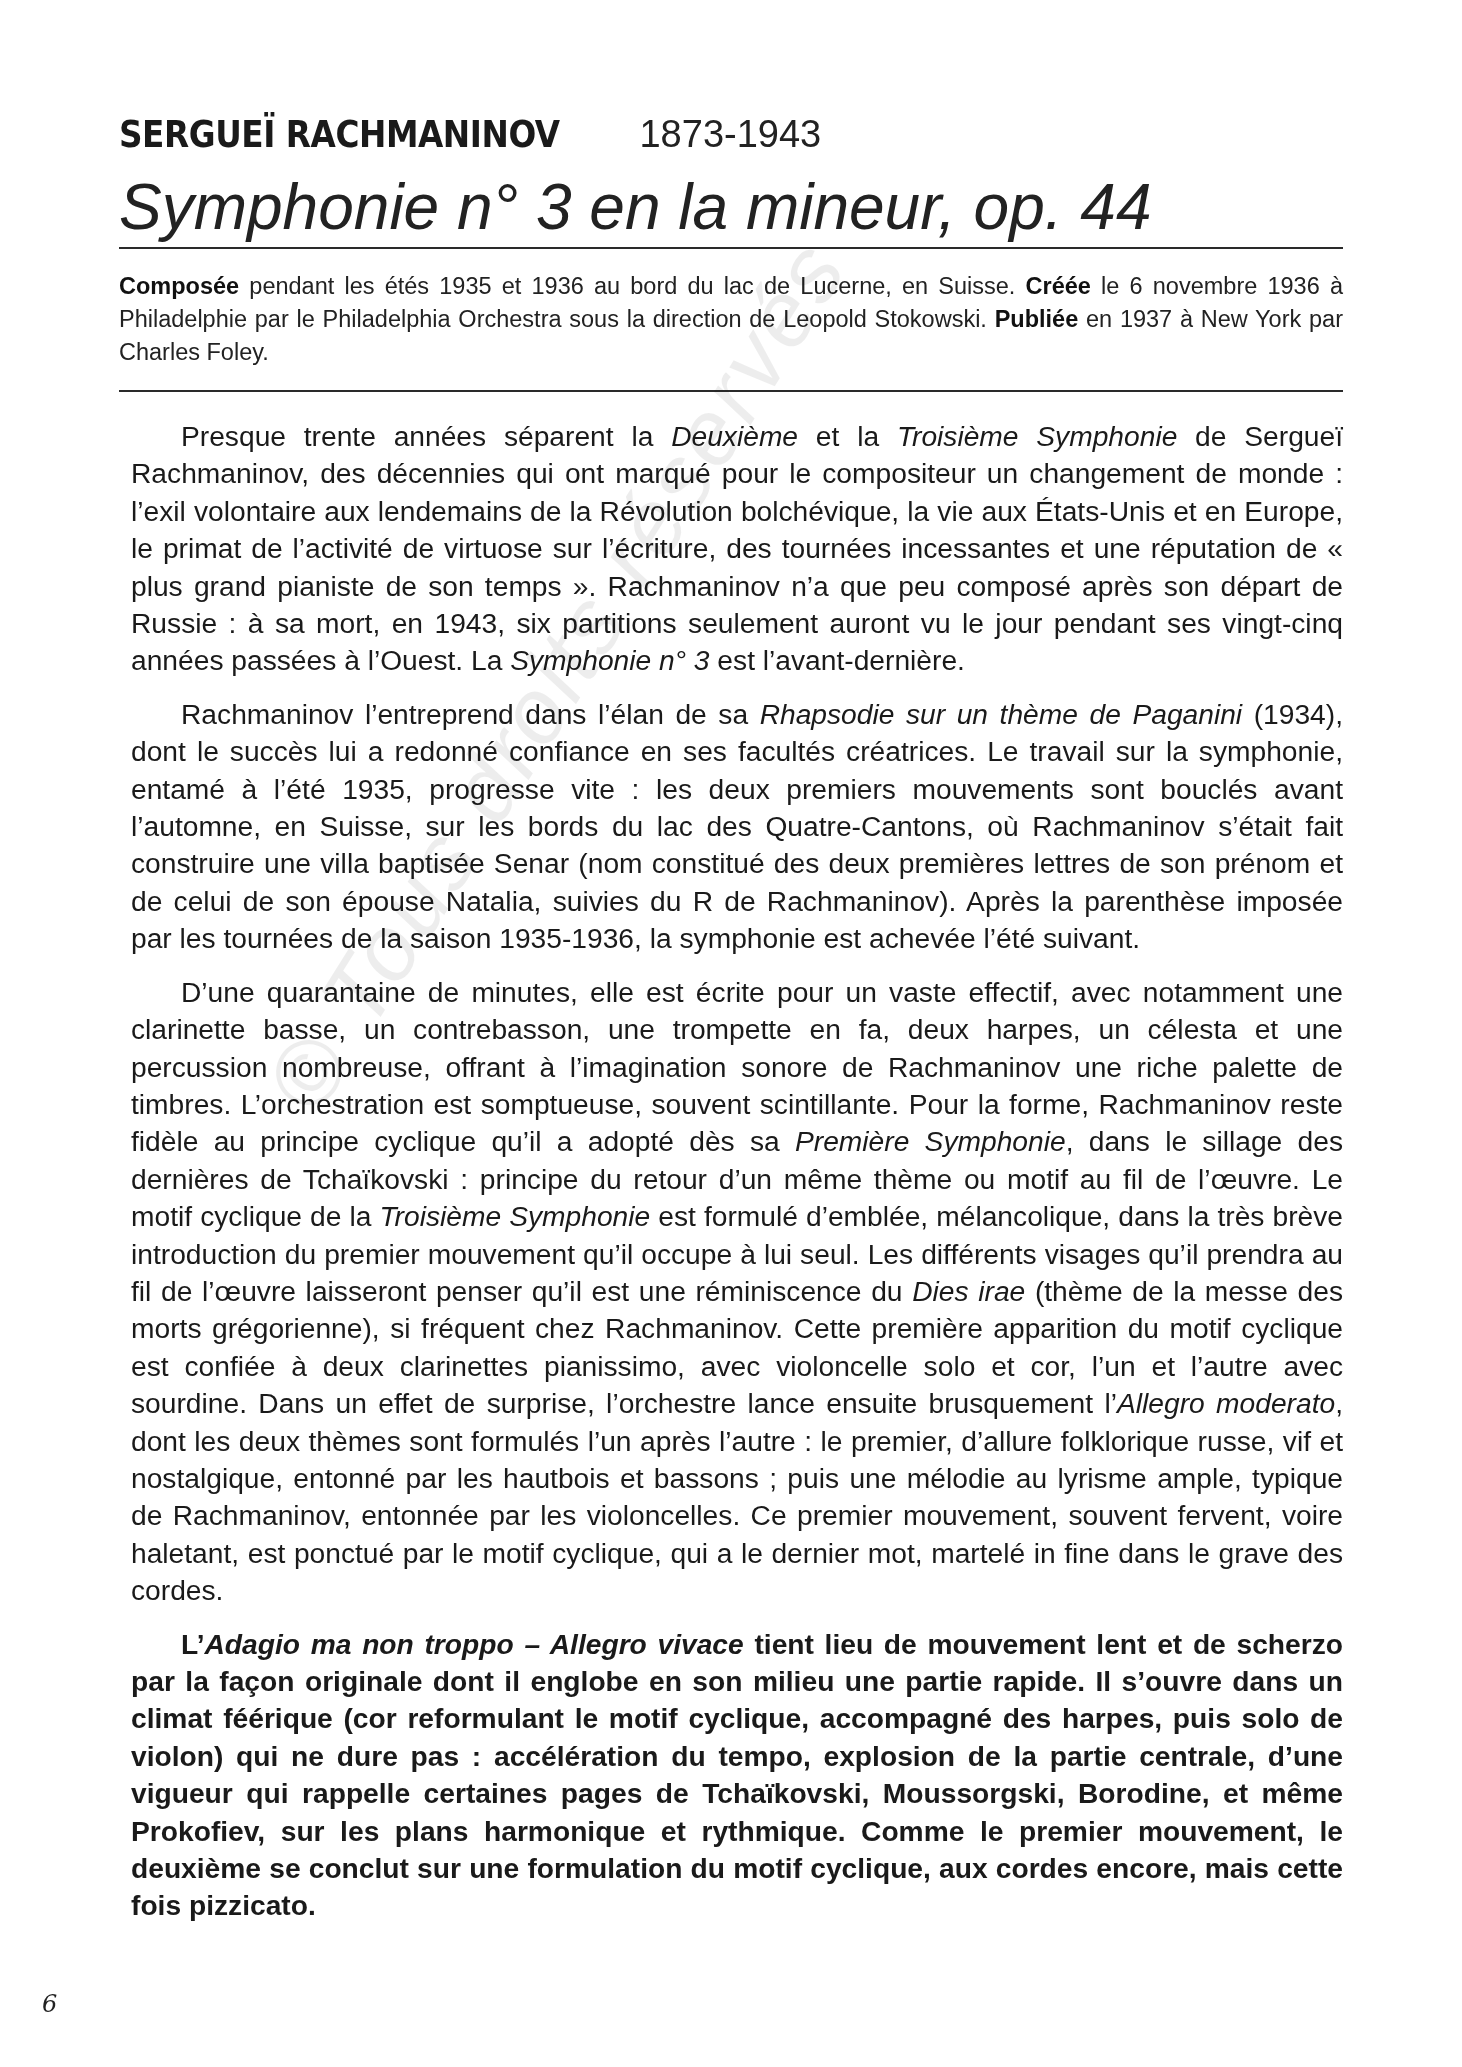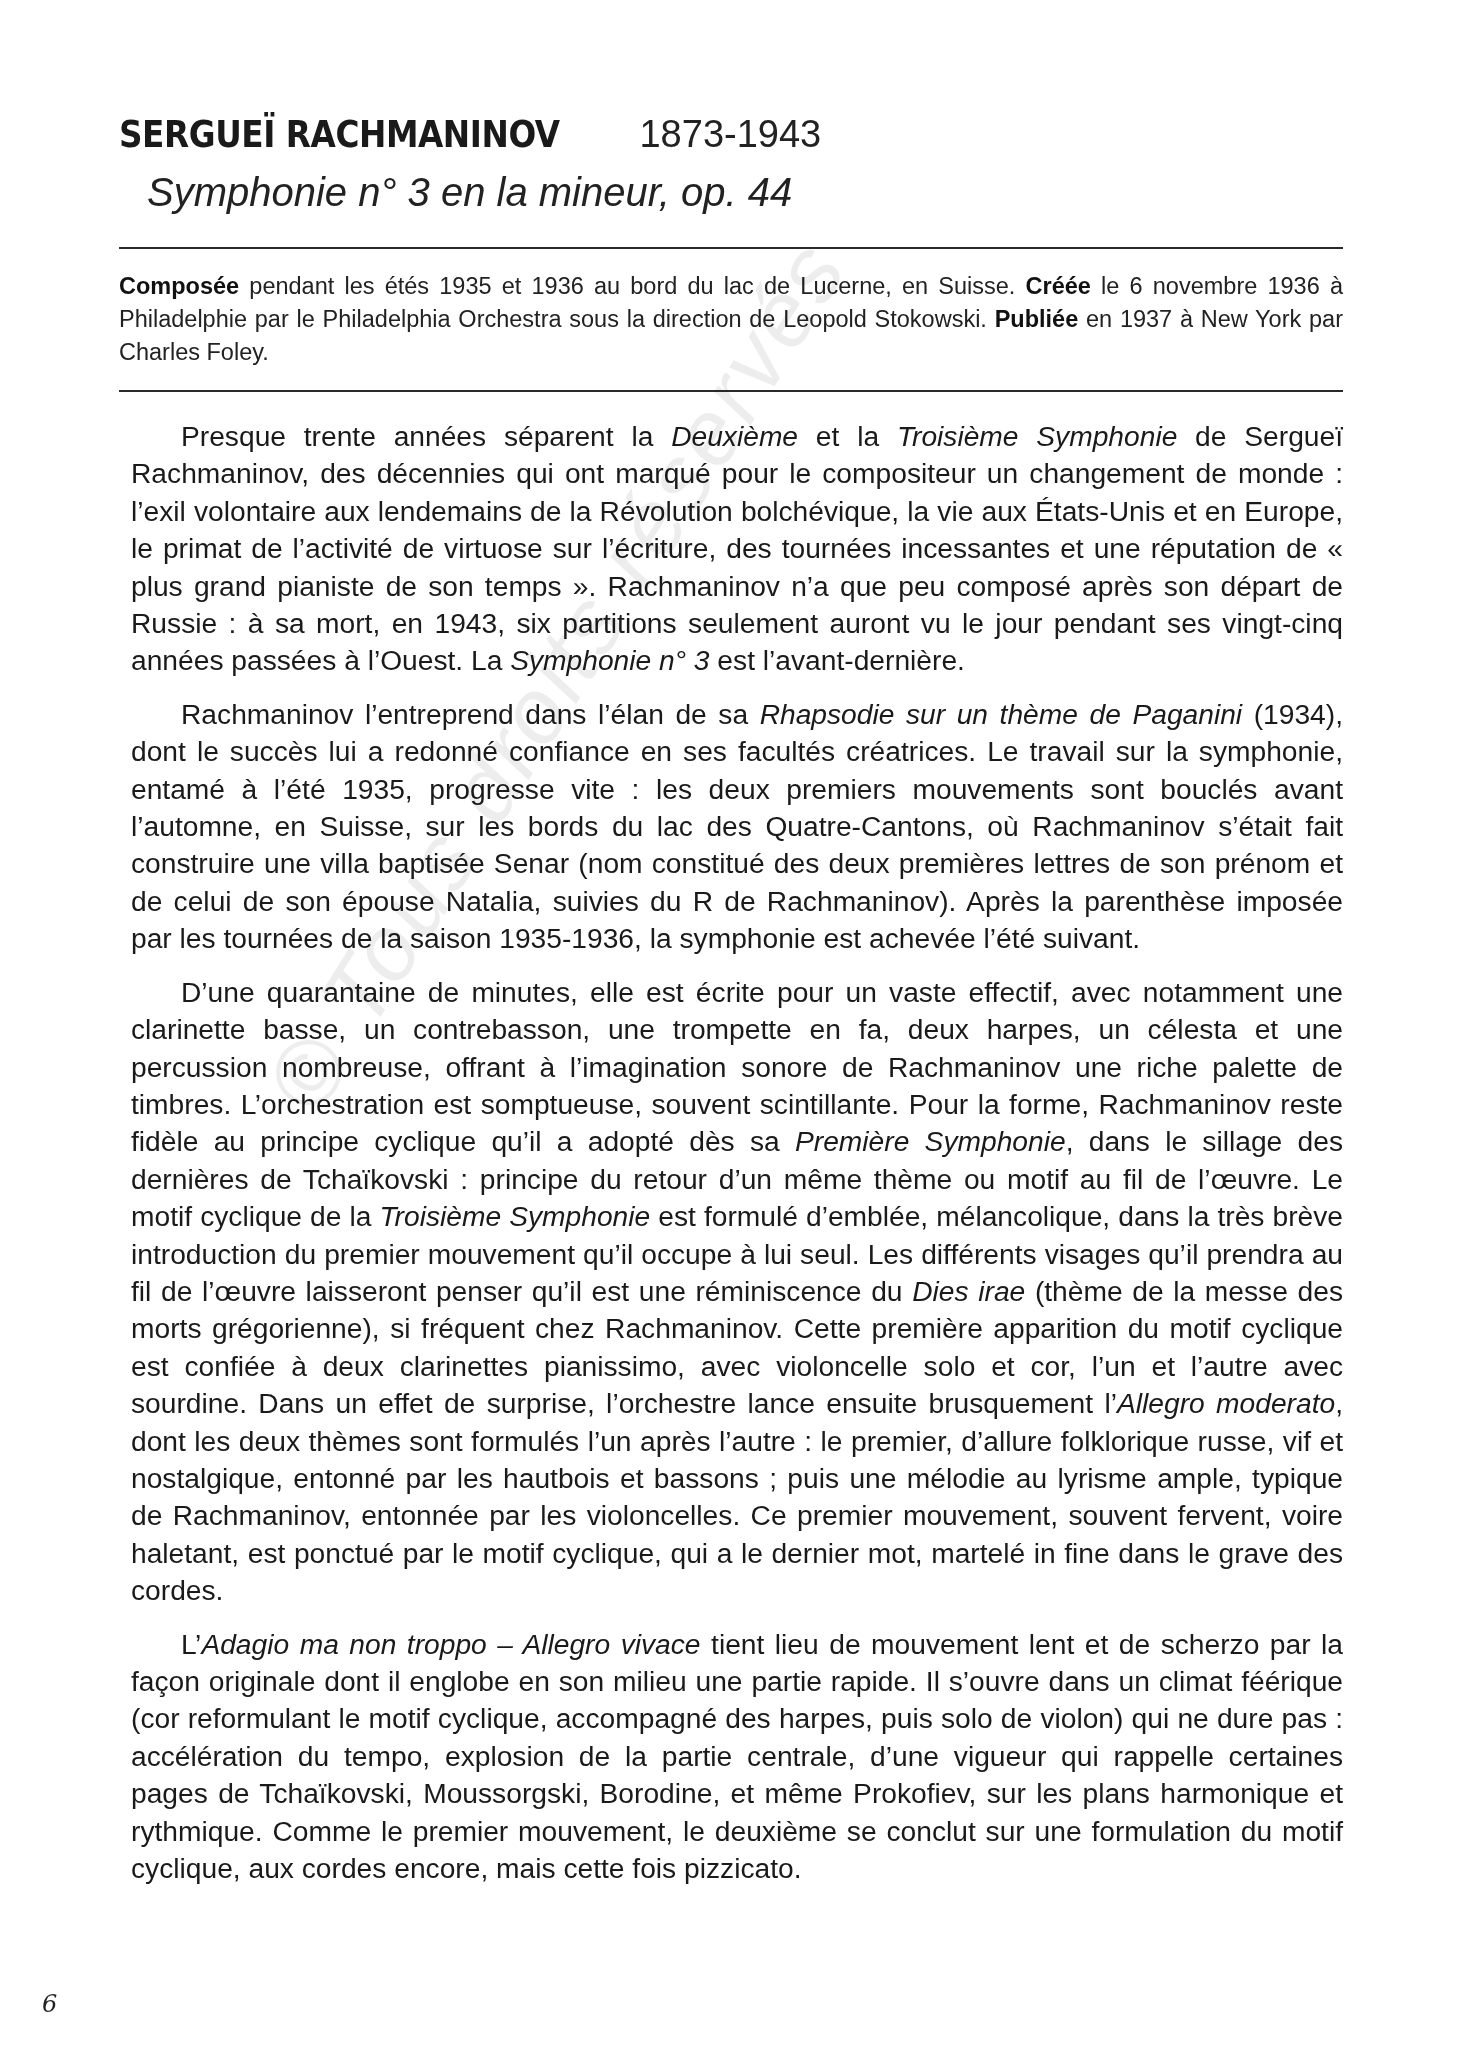--- a/index.html
+++ b/index.html
@@ -1,29 +1,29 @@
 <!DOCTYPE html>
 <html><head>
 <meta charset="utf-8">
 <style>
   html, body { margin: 0; padding: 0; background: #ffffff; }
   body { width: 1462px; height: 2067px; position: relative; overflow: hidden; color: #1a1a1a; font-family: "DejaVu Sans", sans-serif; }
   .page { position: absolute; left: 0; top: 0; width: 1184px; height: 2067px; }
   .title { position: absolute; left: 119px; top: 112px; white-space: nowrap; }
   .composer { font-family: "DejaVu Sans", sans-serif; font-weight: bold; font-size: 38px; letter-spacing: -0.5px; transform: scaleX(0.86); transform-origin: left; display: inline-block; }
   .dates { font-family: "Liberation Sans", sans-serif; font-weight: normal; font-size: 38px; margin-left: 8px; color: #222; }
-  .subtitle { position: absolute; left: 119px; top: 170px; font-family: "Liberation Sans", sans-serif; font-style: italic; font-size: 40px; color: #222; white-space: nowrap; margin-left: 28px; }
+  .subtitle { position: absolute; left: 119px; top: 170px; font-family: "Liberation Sans", sans-serif; font-style: italic; font-size: 64px; color: #222; white-space: nowrap; }
   .rule { position: absolute; left: 119px; width: 1224px; height: 2px; background: #2a2a2a; }
   .rule1 { top: 247px; }
   .rule2 { top: 390px; }
   .meta { position: absolute; left: 119px; top: 270px; width: 1224px; font-family: Liberation Sans, sans-serif; font-size: 23.5px; line-height: 33px; text-align: justify; color: #222; }
   .meta b { font-weight: bold; color: #111; }
   .body { position: absolute; left: 119px; top: 418px; width: 1224px; font-family: "Liberation Sans", sans-serif; font-size: 28.2px; line-height: 37.4px; text-align: justify; color: #1a1a1a; }
   .body p { margin: 0 0 16px 12px; text-indent: 50px; }
-  .body p:last-child { margin-bottom: 0; }
+  .body p:last-child { margin-bottom: 0; font-weight: bold; }
   .body i { font-style: italic; }
   .folio { position: absolute; left: 42px; top: 1990px; font-family: "DejaVu Serif", serif; font-style: italic; font-size: 24px; color: #222; }
   .watermark { position: absolute; left: 290px; top: 1050px; font-family: "Liberation Sans", sans-serif; font-style: italic; font-size: 92px; color: rgba(0,0,0,0.07); transform: rotate(-58deg); transform-origin: left center; white-space: nowrap; letter-spacing: 4px; pointer-events: none; }
 </style>
 </head>
 <body>
 
 <div class="page">
 
   <div class="title">

